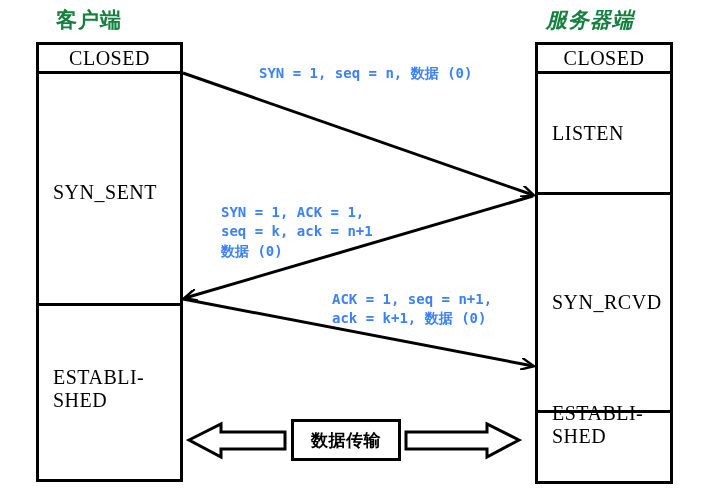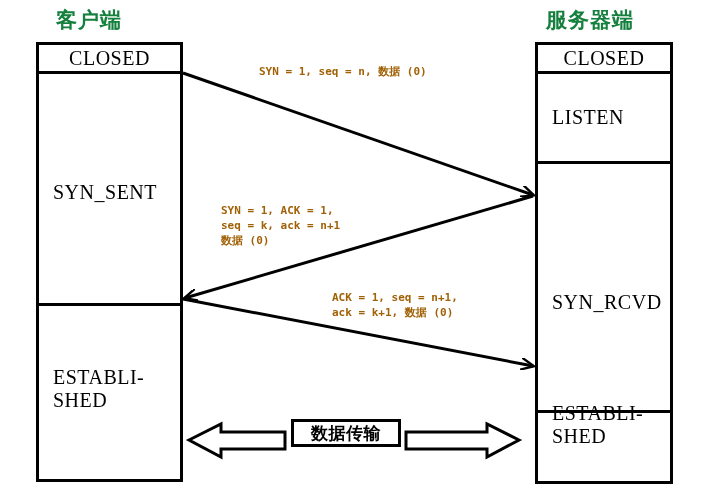--- a/index.html
+++ b/index.html
@@ -20,21 +20,21 @@
   .col-title {
     position: absolute;
     font-family: "DejaVu Sans", "Liberation Sans", sans-serif;
     font-size: 21px;
     font-weight: 600;
     color: #15803d;
     letter-spacing: 1px;
     white-space: nowrap;
   }
   #client-title { left: 56px; top: 6px; }
-  #server-title { left: 546px; top: 6px; }
+  #server-title { left: 546px; top: 6px; font-style: italic; }
 
   .lifeline {
     position: absolute;
     border: 3px solid #000000;
     box-sizing: border-box;
     background: #ffffff;
   }
   #client-lifeline { left: 36px; top: 42px; width: 147px; height: 440px; }
   #server-lifeline { left: 535px; top: 42px; width: 138px; height: 442px; }
 
@@ -55,53 +55,53 @@
   .divider-below { border-bottom: 3px solid #000000; }
   .state-label { line-height: 1.12; white-space: pre-line; }
 
   
   #client-state-closed   { top: 0px;   height: 29px; }
   #client-state-synsent  { top: 29px;  height: 224px; margin-top: 8px; }
   #client-state-estab    { top: 253px; height: 181px; }
 
   
   #server-state-closed   { top: 0px;   height: 29px; }
-  #server-state-listen   { top: 29px;  height: 90px; }
+  #server-state-listen   { top: 29px;  height: 121px; }
   #server-state-synrcvd  { top: 150px; height: 218px; }
   #server-state-estab    { top: 323px; height: 113px; }
 
   svg.overlay {
     position: absolute;
     left: 0;
     top: 0;
     width: 726px;
     height: 503px;
     pointer-events: none;
   }
 
   .msg-label {
     position: absolute;
     font-family: "DejaVu Sans Mono", "Liberation Mono", monospace;
-    font-size: 11px;
+    font-size: 14px;
     font-weight: bold;
-    color: #a16207;
+    color: #3b82f6;
     white-space: pre-line;
     line-height: 1.38;
     letter-spacing: 0px;
   }
   #msg-label-1 { left: 259px; top: 64px; }
   #msg-label-2 { left: 221px; top: 203px; }
   #msg-label-3 { left: 332px; top: 290px; }
 
   #data-transfer-box {
     position: absolute;
     left: 291px;
     top: 419px;
     width: 110px;
-    height: 28px;
+    height: 42px;
     border: 3px solid #000000;
     box-sizing: border-box;
     background: #ffffff;
     display: flex;
     align-items: center;
     justify-content: center;
   }
   #data-transfer-label {
     font-family: "DejaVu Sans", "Liberation Sans", sans-serif;
     font-size: 17px;

